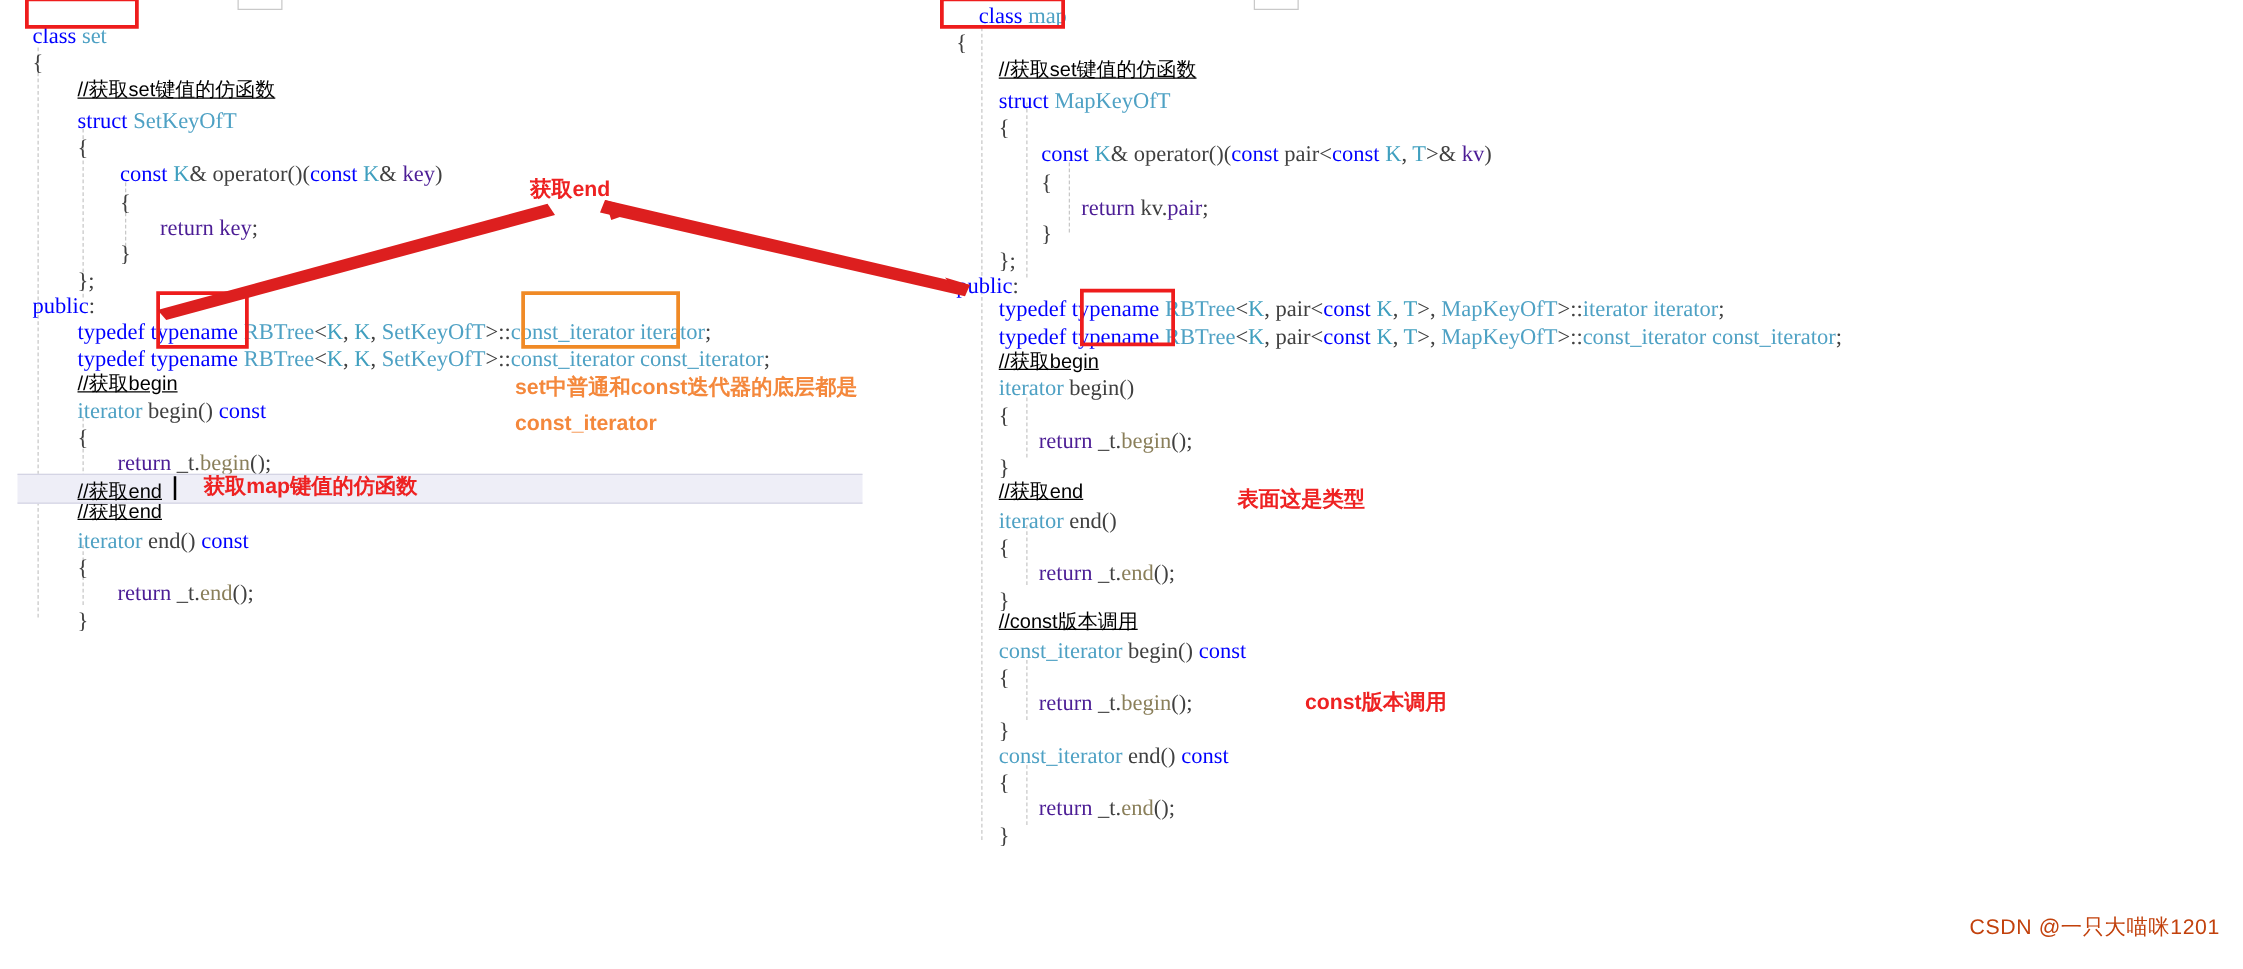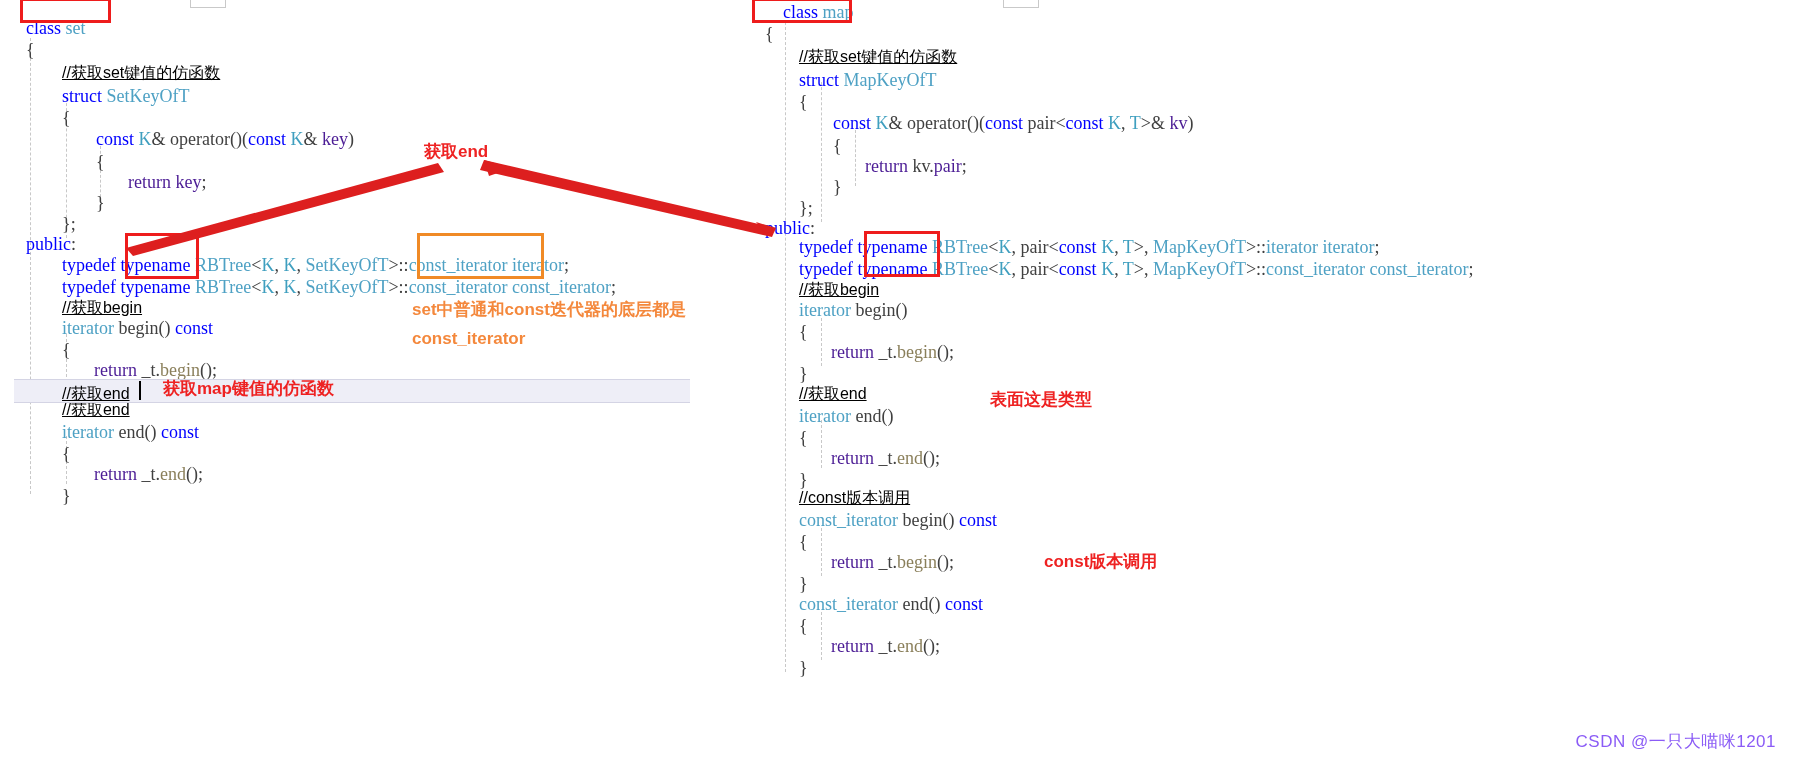--- a/index.html
+++ b/index.html
@@ -45,21 +45,21 @@
   
   .cur-line{position:absolute;left:14px;width:676px;height:22px;
             background:#eeeef7;border-top:1px solid #d4d4e4;border-bottom:1px solid #d4d4e4;}
 
   
   .caret{position:absolute;width:1.5px;background:#000;height:19px;}
 
   
   .topbox{position:absolute;box-sizing:border-box;border:1px solid #c9c9c9;background:#fff;}
 
-  .watermark{position:absolute;right:18px;bottom:22px;color:#8b5cf6;
+  .watermark{position:absolute;right:18px;bottom:22px;color:#c2410c;
              font-family:"Liberation Sans",sans-serif;font-size:17px;letter-spacing:0.5px;margin-top:16px;}
 </style>
 </head>
 <body>
 
 <div class="topbox" style="left:190px;top:-14px;width:36px;height:22px;"></div>
 <div class="topbox" style="left:1003px;top:-14px;width:36px;height:22px;"></div>
 
 <div class="code-pane" id="pane-set">
 

